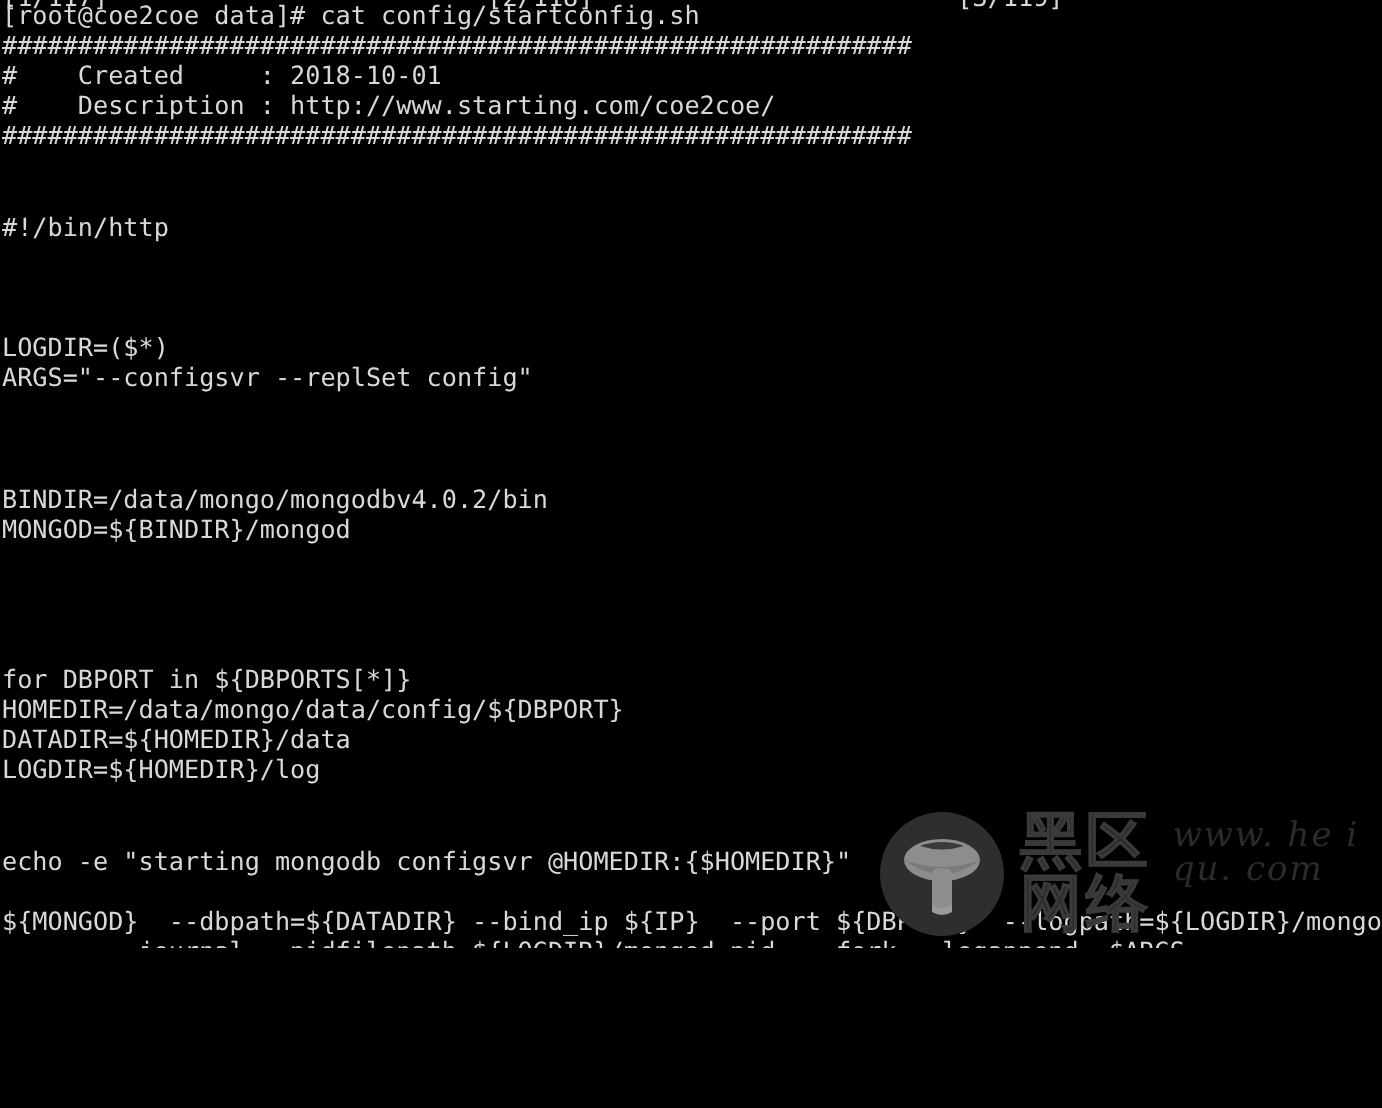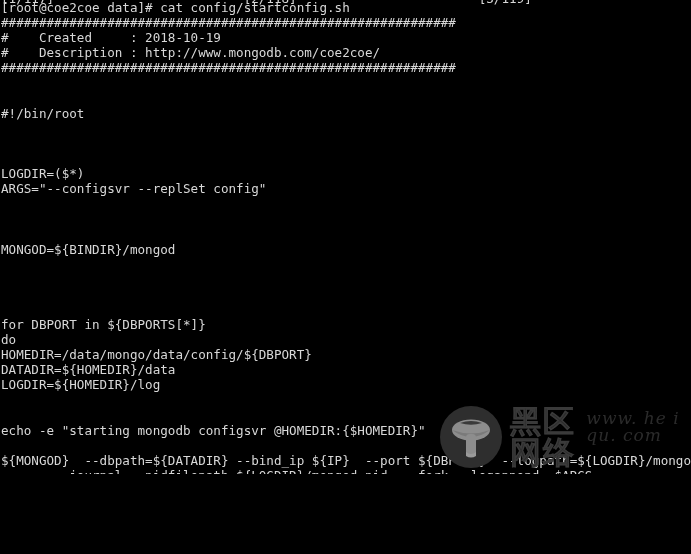--- a/index.html
+++ b/index.html
@@ -112,41 +112,41 @@
 
 <div id="terminal" style="background: rgb(0, 0, 0);">
 
   <div class="clipped-clip">
     <div class="clipped-row">[1/117]                         [2/118]                        [3/119]</div>
   </div>
 
   <div class="term-body" id="term-body" style="color: rgb(216, 216, 216);">
       <div class="line">[root@coe2coe data]# cat config/startconfig.sh</div>
       <div class="line">############################################################</div>
-      <div class="line">#    Created     : 2018-10-19</div>
-      <div class="line">#    Description : http://www.mongodb.com/coe2coe/</div>
+      <div class="line">#    Created     : 2018-10-01</div>
+      <div class="line">#    Description : http://www.starting.com/coe2coe/</div>
       <div class="line">############################################################</div>
       <div class="line blank">&nbsp;</div>
       <div class="line blank">&nbsp;</div>
-      <div class="line">#!/bin/root</div>
+      <div class="line">#!/bin/http</div>
       <div class="line blank">&nbsp;</div>
       <div class="line blank">&nbsp;</div>
       <div class="line blank">&nbsp;</div>
       <div class="line">LOGDIR=($*)</div>
       <div class="line">ARGS="--configsvr --replSet config"</div>
       <div class="line blank">&nbsp;</div>
       <div class="line blank">&nbsp;</div>
       <div class="line blank">&nbsp;</div>
+      <div class="line">BINDIR=/data/mongo/mongodbv4.0.2/bin</div>
       <div class="line">MONGOD=${BINDIR}/mongod</div>
       <div class="line blank">&nbsp;</div>
       <div class="line blank">&nbsp;</div>
       <div class="line blank">&nbsp;</div>
       <div class="line blank">&nbsp;</div>
       <div class="line">for DBPORT in ${DBPORTS[*]}</div>
-      <div class="line">do</div>
       <div class="line">HOMEDIR=/data/mongo/data/config/${DBPORT}</div>
       <div class="line">DATADIR=${HOMEDIR}/data</div>
       <div class="line">LOGDIR=${HOMEDIR}/log</div>
       <div class="line blank">&nbsp;</div>
       <div class="line blank">&nbsp;</div>
       <div class="line">echo -e "starting mongodb configsvr @HOMEDIR:{$HOMEDIR}"</div>
       <div class="line blank">&nbsp;</div>
       <div class="line">${MONGOD}  --dbpath=${DATADIR} --bind_ip ${IP}  --port ${DBPORT}  --logpath=${LOGDIR}/mongod.log\</div>
       <div class="line">       --journal --pidfilepath=${LOGDIR}/mongod.pid  --fork --logappend  $ARGS</div>
       <div class="line">echo -e ""</div>

